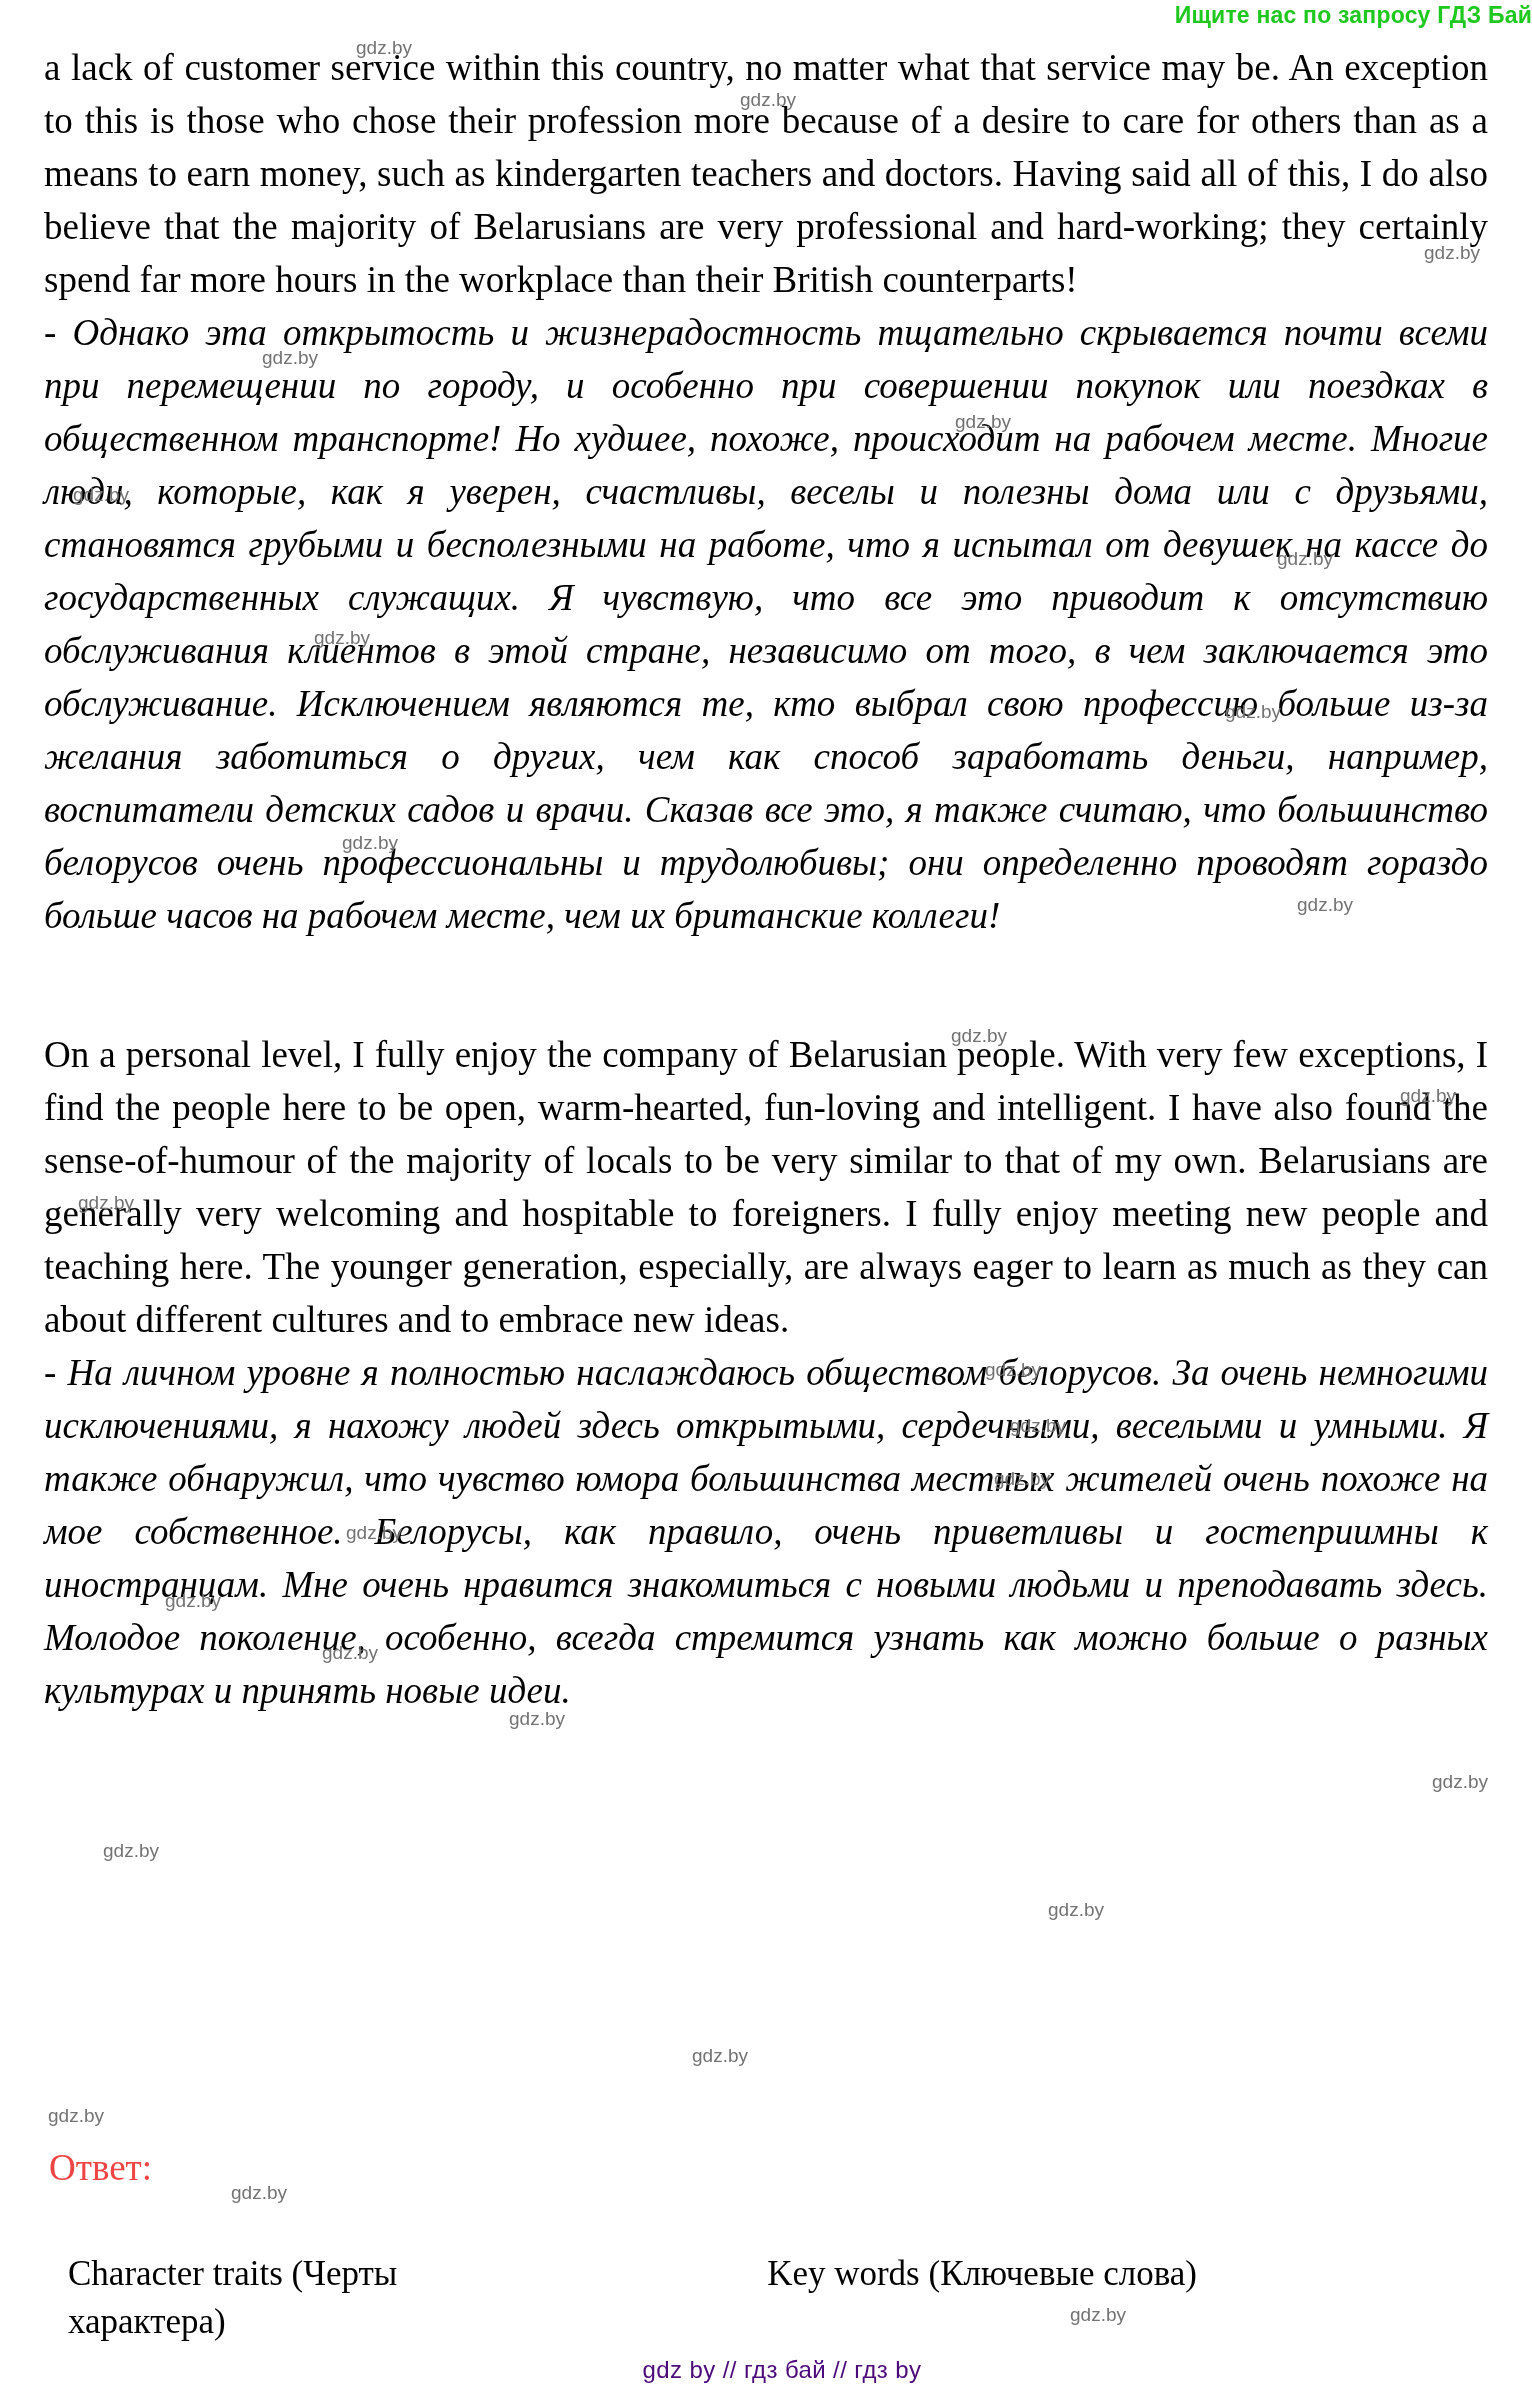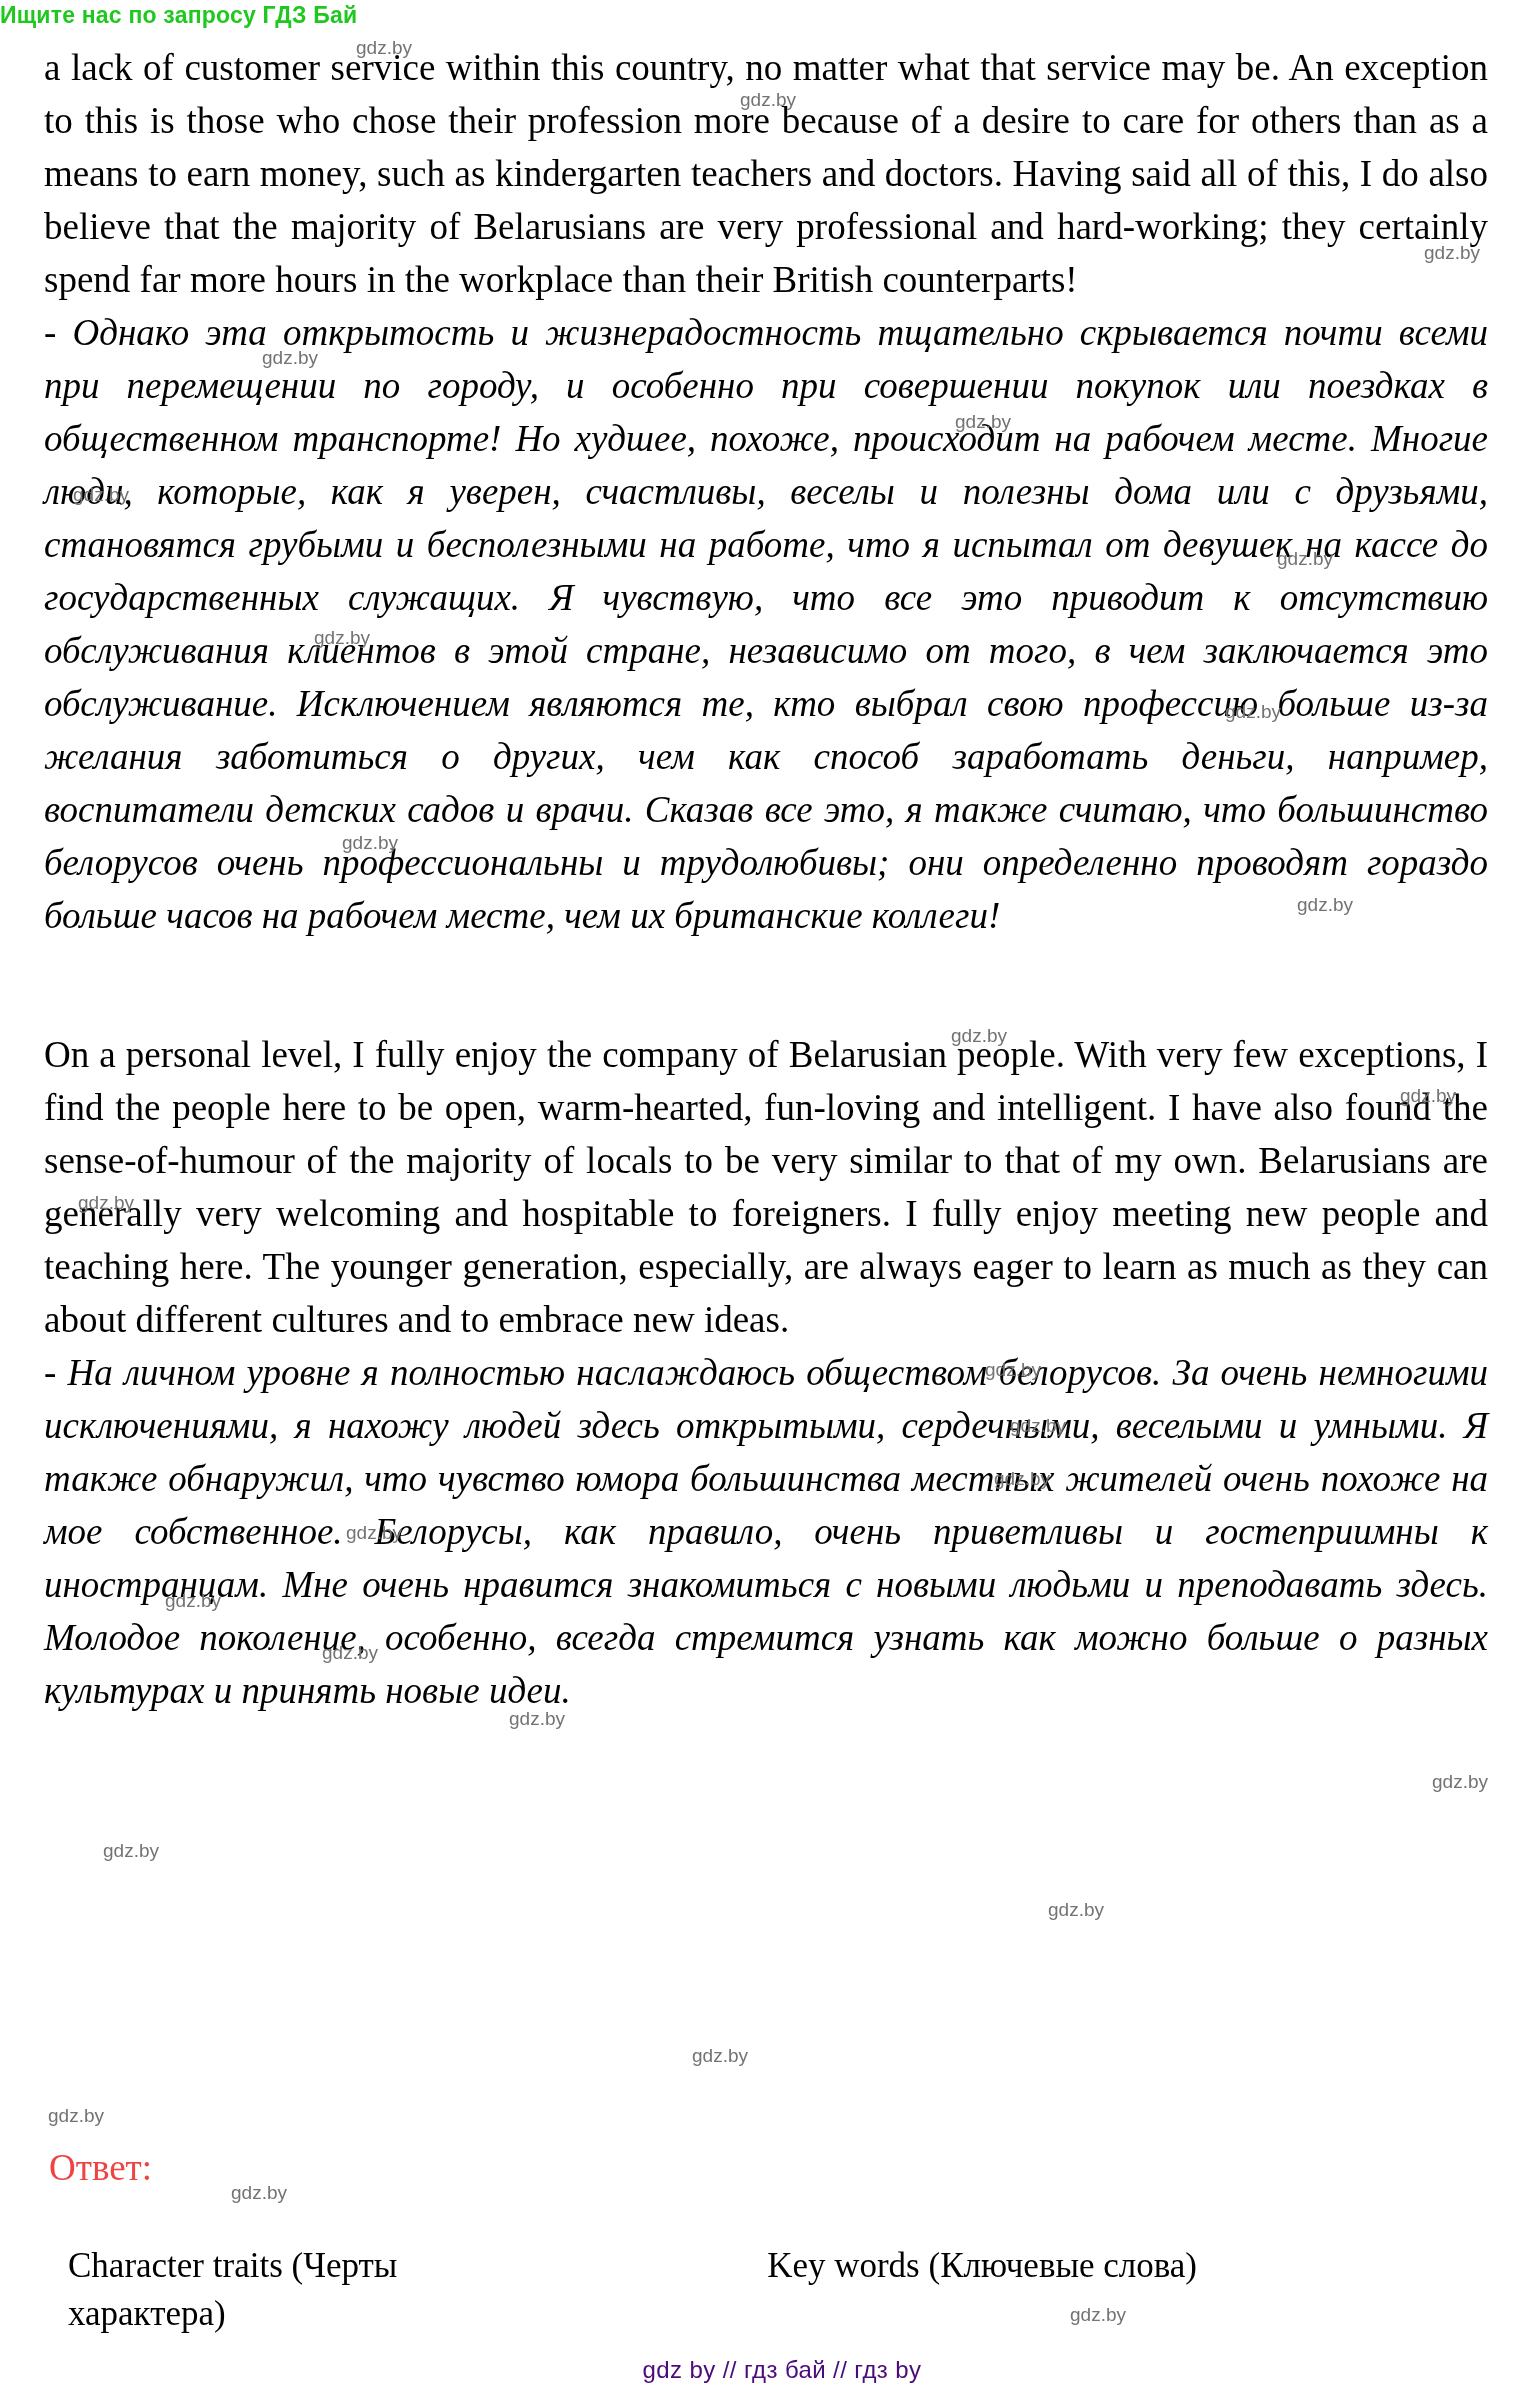--- a/index.html
+++ b/index.html
@@ -17,21 +17,21 @@
     height: 2401px;
     background: #ffffff;
     overflow: hidden;
     box-sizing: border-box;
   }
   .site-banner {
     position: absolute;
     top: 1.6px;
     left: 0;
     width: 1532px;
-    text-align: left;
+    text-align: right;
     font-family: "Liberation Sans", sans-serif;
     font-size: 23px;
     font-weight: bold;
     color: #1ec81e;
     letter-spacing: 0.2px;
     white-space: nowrap;
   }
   .content {
     position: absolute;
     left: 44px;
@@ -66,21 +66,21 @@
     font-family: "Liberation Serif", serif;
   }
   .trait-table {
     position: absolute;
     left: 68px;
     top: 2242px;
     width: 1352px;
   }
   .trait-table .col {
     position: absolute;
-    top: 0;
+    top: 8px;
     font-size: 35px;
     line-height: 48px;
     color: #000;
   }
   .trait-table .col-1 { left: 0px;   width: 453px; }
   .trait-table .col-2 { left: 493px; width: 636px; text-align: right; }
 
   .footer {
     position: absolute;
     left: 16px;

